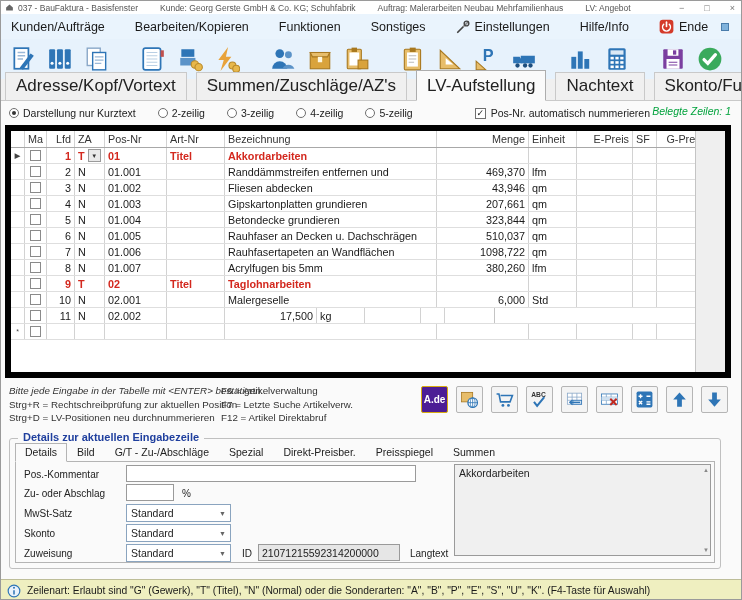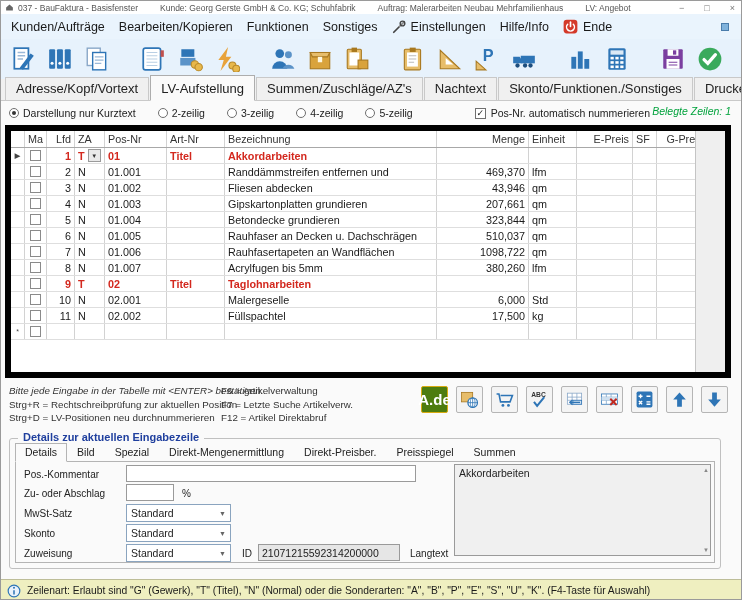--- a/index.html
+++ b/index.html
@@ -8,32 +8,32 @@
   .icon{display:inline-flex;align-items:center;justify-content:center;}
   .icon svg{display:block;}
 
   
   .titlebar{position:absolute;left:0;top:0;right:0;height:13px;background:#fff;display:flex;align-items:center;font-size:8.5px;color:#555;padding-left:4px;box-sizing:border-box;}
   .titlebar .tseg{margin-right:22px;white-space:nowrap;}
   .win-controls{position:absolute;right:6px;top:0;height:13px;display:flex;gap:20px;align-items:center;color:#777;font-size:9px;}
   .win-controls span{cursor:default;}
 
   
-  .menubar{position:absolute;left:0;top:13px;right:0;height:25px;background:#eaf4fd;display:flex;align-items:center;gap:14px;padding-left:10px;font-size:12.5px;color:#1a1a1a;box-sizing:border-box;}
+  .menubar{position:absolute;left:0;top:13px;right:0;height:25px;background:#eaf4fd;display:flex;align-items:center;gap:30px;padding-left:10px;font-size:12.5px;color:#1a1a1a;box-sizing:border-box;}
   .menu-item{display:flex;align-items:center;gap:5px;white-space:nowrap;}
 
   
   .toolbar{position:absolute;left:0;top:38px;right:0;height:40px;background:#e7f2fc;display:flex;align-items:center;padding-left:6px;box-sizing:border-box;}
   .tb-group{display:flex;gap:5px;margin-right:24px;}
   .tb-btn{width:32px;height:32px;border:none;background:transparent;display:flex;align-items:center;justify-content:center;padding:0;}
   .tb-grip{position:absolute;right:12px;top:22px;width:6px;height:6px;background:#7fb2dc;border:1px solid #4a7cab;}
 
   
   .tabstrip{position:absolute;left:0;top:78px;right:0;height:22px;background:#f0f0f0;display:flex;align-items:flex-end;padding-left:4px;box-sizing:border-box;border-bottom:1px solid #c9c9c9;}
-  .tab{font-size:13px;color:#222;padding:3px 10px 4px 10px;border:1px solid #c9c9c9;border-bottom:none;background:#f0f0f0;margin-right:1px;white-space:nowrap;}
+  .tab{font-size:17px;color:#222;padding:3px 10px 4px 10px;border:1px solid #c9c9c9;border-bottom:none;background:#f0f0f0;margin-right:9px;white-space:nowrap;}
   .tab.active{background:#fafafa;position:relative;padding-top:5px;border-color:#adadad;margin-bottom:-1px;border-bottom:1px solid #fafafa;}
 
   
   .optionsrow{position:absolute;left:0;top:100px;right:0;height:24px;display:flex;align-items:center;font-size:10.5px;color:#222;padding-left:8px;box-sizing:border-box;background:#fafafa;}
   .opt{display:flex;align-items:center;margin-right:22px;white-space:nowrap;}
   .radio{width:10px;height:10px;border:1px solid #6f6f6f;border-radius:50%;background:#fff;display:inline-block;position:relative;margin-right:4px;box-sizing:border-box;}
   .radio.checked::after{content:'';position:absolute;left:2px;top:2px;width:4px;height:4px;border-radius:50%;background:#333;}
   .cb{width:11px;height:11px;border:1px solid #6f6f6f;background:#fff;display:inline-flex;align-items:center;justify-content:center;font-size:9px;color:#222;margin-right:5px;box-sizing:border-box;}
   .occupied{position:absolute;right:10px;top:4px;font-size:10.5px;font-style:italic;color:#00a23c;}
 
@@ -63,21 +63,21 @@
 
   
   .hints{position:absolute;left:8px;top:383px;font-size:9.8px;color:#333;line-height:13.5px;}
   .hints .col-left{position:absolute;left:0;top:0;width:210px;white-space:nowrap;}
   .hints .col-right{position:absolute;left:212px;top:0;width:200px;white-space:nowrap;}
   .hint-italic{font-style:italic;}
 
   
   .actionbar{position:absolute;left:420px;top:385px;display:flex;gap:8px;}
   .act-btn{width:27px;height:27px;border:1px solid #b5b5b5;background:#f4f4f4;border-radius:2px;display:flex;align-items:center;justify-content:center;padding:0;}
-  .act-btn.ade{background:#4d7c0f;border-color:#d8ab10;color:#fff;font-weight:bold;font-size:15px;font-family:"Liberation Sans",sans-serif;}
+  .act-btn.ade{background:#4c1d95;border-color:#d8ab10;color:#fff;font-weight:bold;font-size:10px;font-family:"Liberation Sans",sans-serif;}
 
   
   .details-group{position:absolute;left:8px;top:437px;width:712px;height:131px;border:1px solid #c0c0c0;border-radius:3px;box-sizing:border-box;}
   .details-legend{position:absolute;left:8px;top:-8px;background:#fafafa;padding:0 5px;font-size:11px;font-weight:bold;color:#1f3f9e;white-space:nowrap;}
   .dt-tabs{position:absolute;left:5px;top:4px;display:flex;z-index:2;}
   .dt-tab{font-size:10.5px;color:#222;padding:2px 9px 3px 9px;border:1px solid transparent;white-space:nowrap;}
   .dt-tab.active{background:#fafafa;border:1px solid #b4b4b4;border-bottom:1px solid #fafafa;}
   .dt-content{position:absolute;left:5px;right:5px;top:22px;bottom:5px;border:1px solid #b4b4b4;background:#fafafa;}
   .fld-label{position:absolute;font-size:10px;color:#222;white-space:nowrap;}
   .fld-input{position:absolute;background:#fff;border:1px solid #9a9a9a;box-sizing:border-box;font-size:10.5px;color:#222;padding:0 3px;display:flex;align-items:center;}
@@ -336,22 +336,22 @@
               <path d="M6.5 12.5l3.5 3.5 7-8" fill="none" stroke="#fff" stroke-width="3" stroke-linecap="round"></path>
             </svg>
           </span>
         </button>
       </div>
     </div>
   <div class="tb-grip"></div>
 
   <div class="tabstrip" id="tabstrip">
       <div class="tab">Adresse/Kopf/Vortext</div>
+      <div class="tab">Summen/Zuschläge/AZ's</div>
       <div class="tab active">LV-Aufstellung</div>
-      <div class="tab">Summen/Zuschläge/AZ's</div>
       <div class="tab">Nachtext</div>
       <div class="tab">Skonto/Funktionen./Sonstiges</div>
       <div class="tab">Drucken/Faxen/EMail</div>
     </div>
 
   <div class="optionsrow" id="optionsrow">
       <span class="opt">
         <span class="radio checked"></span>
         <span>Darstellung nur Kurztext</span>
       </span>
@@ -578,21 +578,20 @@
           <div class="td c-marker">
             <span class="marker-glyph"></span>
           </div>
           <div class="td c-ma">
             <span class="row-cb"></span>
           </div>
           <div class="td c-lfd">11</div>
           <div class="td c-za">N</div>
           <div class="td c-pos">02.002</div>
           <div class="td c-art"></div>
-          <div class="td c-bez">Füllspachtel</div>
           <div class="td c-menge num">17,500</div>
           <div class="td c-einheit">kg</div>
           <div class="td c-epreis num"></div>
           <div class="td c-sf"></div>
           <div class="td c-gpreis num"></div>
         </div>
         <div class="tr">
           <div class="td c-marker">
             <span class="marker-glyph">*</span>
           </div>
@@ -698,22 +697,22 @@
           </svg>
         </span>
       </button>
     </div>
 
   <div class="details-group">
     <div class="details-legend">Details zur aktuellen Eingabezeile</div>
     <div class="dt-tabs" id="dt-tabs">
         <div class="dt-tab active">Details</div>
         <div class="dt-tab">Bild</div>
+        <div class="dt-tab">G/T - Zu-/Abschläge</div>
         <div class="dt-tab">Spezial</div>
-        <div class="dt-tab">Direkt-Mengenermittlung</div>
         <div class="dt-tab">Direkt-Preisber.</div>
         <div class="dt-tab">Preisspiegel</div>
         <div class="dt-tab">Summen</div>
       </div>
     <div class="dt-content">
 
       <span class="fld-label" style="left:8px;top:7px">Pos.-Kommentar</span>
       <div class="fld-input" style="left:110px;top:3px;width:290px;height:17px"></div>
 
       <span class="fld-label" style="left:8px;top:26px">Zu- oder Abschlag</span>

